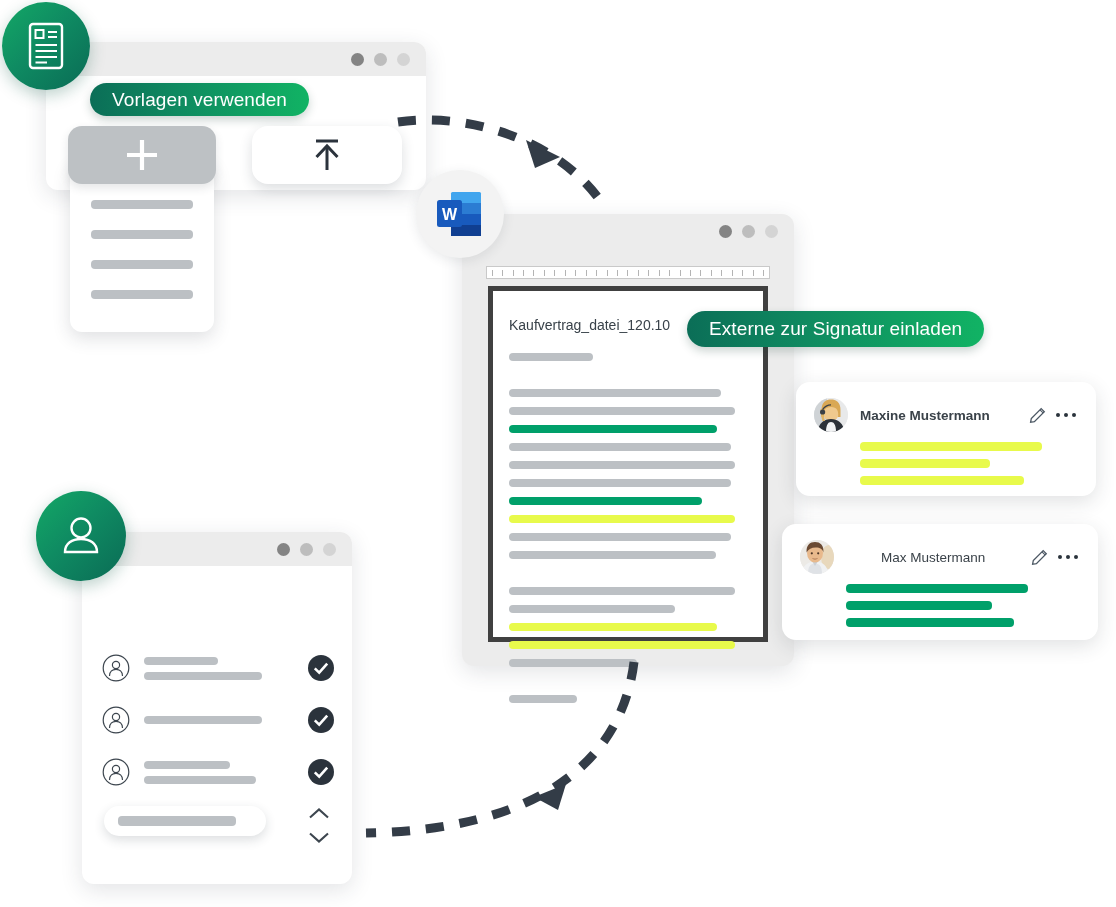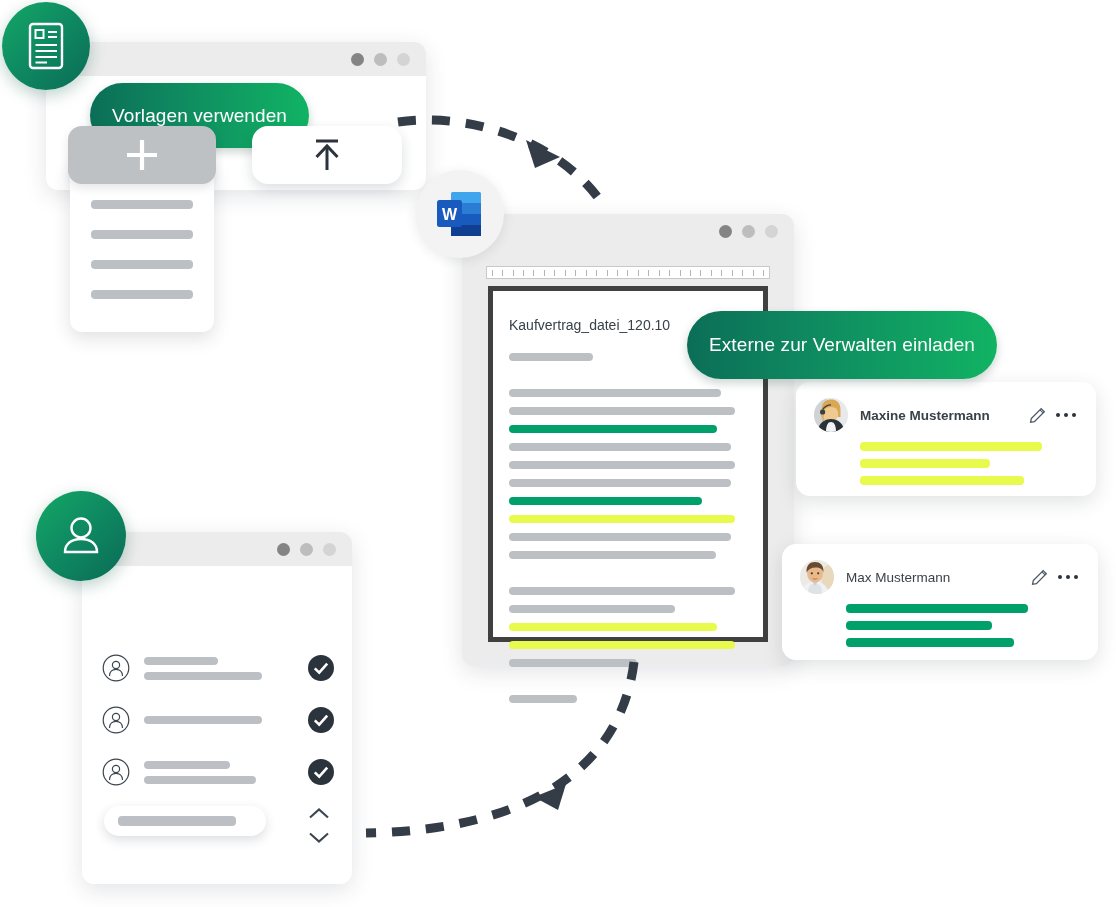--- a/index.html
+++ b/index.html
@@ -48,21 +48,21 @@
     display: inline-flex;
     align-items: center;
     justify-content: center;
     border-radius: 999px;
     color: #ffffff;
     font-size: 19px;
     letter-spacing: 0.1px;
     white-space: nowrap;
     background: linear-gradient(90deg, #0b6e57 0%, #0f8a60 40%, #11b364 100%);
     box-shadow: 0 4px 10px rgba(20,60,45,0.22);
-    padding: 16px 22px;
+    padding: 0 22px;
     height: 33px;
   }
 
   
   .circle-icon {
     position: absolute;
     border-radius: 50%;
     background: linear-gradient(135deg, #13a866 0%, #0f8b62 45%, #0a6b55 100%);
     display: flex;
     align-items: center;
@@ -135,21 +135,21 @@
   
   .comment-card {
     position: absolute;
     background: #ffffff;
     border-radius: 14px;
     box-shadow: 0 6px 20px rgba(40,50,60,0.14);
     padding: 16px 20px 18px 18px;
     box-sizing: border-box;
   }
   #card-1 { left: 796px; top: 382px; width: 300px; height: 114px; font-weight: bold; }
-  #card-2 { left: 782px; top: 544px; width: 316px; height: 116px; }
+  #card-2 { left: 782px; top: 524px; width: 316px; height: 116px; text-align: center; }
   .comment-head { display: flex; align-items: center; }
   .avatar {
     width: 34px; height: 34px; border-radius: 50%;
     overflow: hidden; flex: none; margin-right: 12px;
     box-shadow: 0 0 0 1px rgba(0,0,0,0.06) inset;
   }
   .comment-name { font-size: 13.5px; color: #3a4249; flex: 1; }
   .icon-btn { margin-left: 10px; display: flex; align-items: center; }
   .ellipsis { display: flex; gap: 3.5px; align-items: center; }
   .ellipsis span { width: 4.5px; height: 4.5px; border-radius: 50%; background: #2b333c; }
@@ -311,21 +311,21 @@
       <rect x="16" y="4" width="30" height="44" rx="1.5" fill="#41a5ee"></rect>
       <rect x="16" y="15" width="30" height="11" fill="#2b7cd3"></rect>
       <rect x="16" y="26" width="30" height="11" fill="#185abd"></rect>
       <rect x="16" y="37" width="30" height="11" fill="#103f91"></rect>
       <rect x="2" y="12" width="25" height="27" rx="2.5" fill="#185abd"></rect>
       <text x="14.5" y="31.5" font-family="'Liberation Sans', sans-serif" font-size="16" font-weight="bold" fill="#ffffff" text-anchor="middle">W</text>
     </svg>
   </div>
 
   <div class="badge" id="badge-signature" style="left:687px; top:311px; height:36px; z-index:26;">
-    <span>Externe zur Verwalten einladen</span>
+    <span>Externe zur Signatur einladen</span>
   </div>
 
   <div class="comment-card" id="card-1">
     <div class="comment-head">
       <div class="avatar">
         <svg viewBox="0 0 34 34" width="34" height="34">
           <rect width="34" height="34" fill="#e8e9ea"></rect>
           <rect x="0" y="0" width="13" height="34" fill="#cfd3d6"></rect>
           <ellipse cx="17" cy="13.5" rx="8.5" ry="9.5" fill="#efc98e"></ellipse>
           <path d="M4 34 C4 25 10.5 21 17 21 C23.5 21 30 25 30 34 Z" fill="#2c3138"></path>

